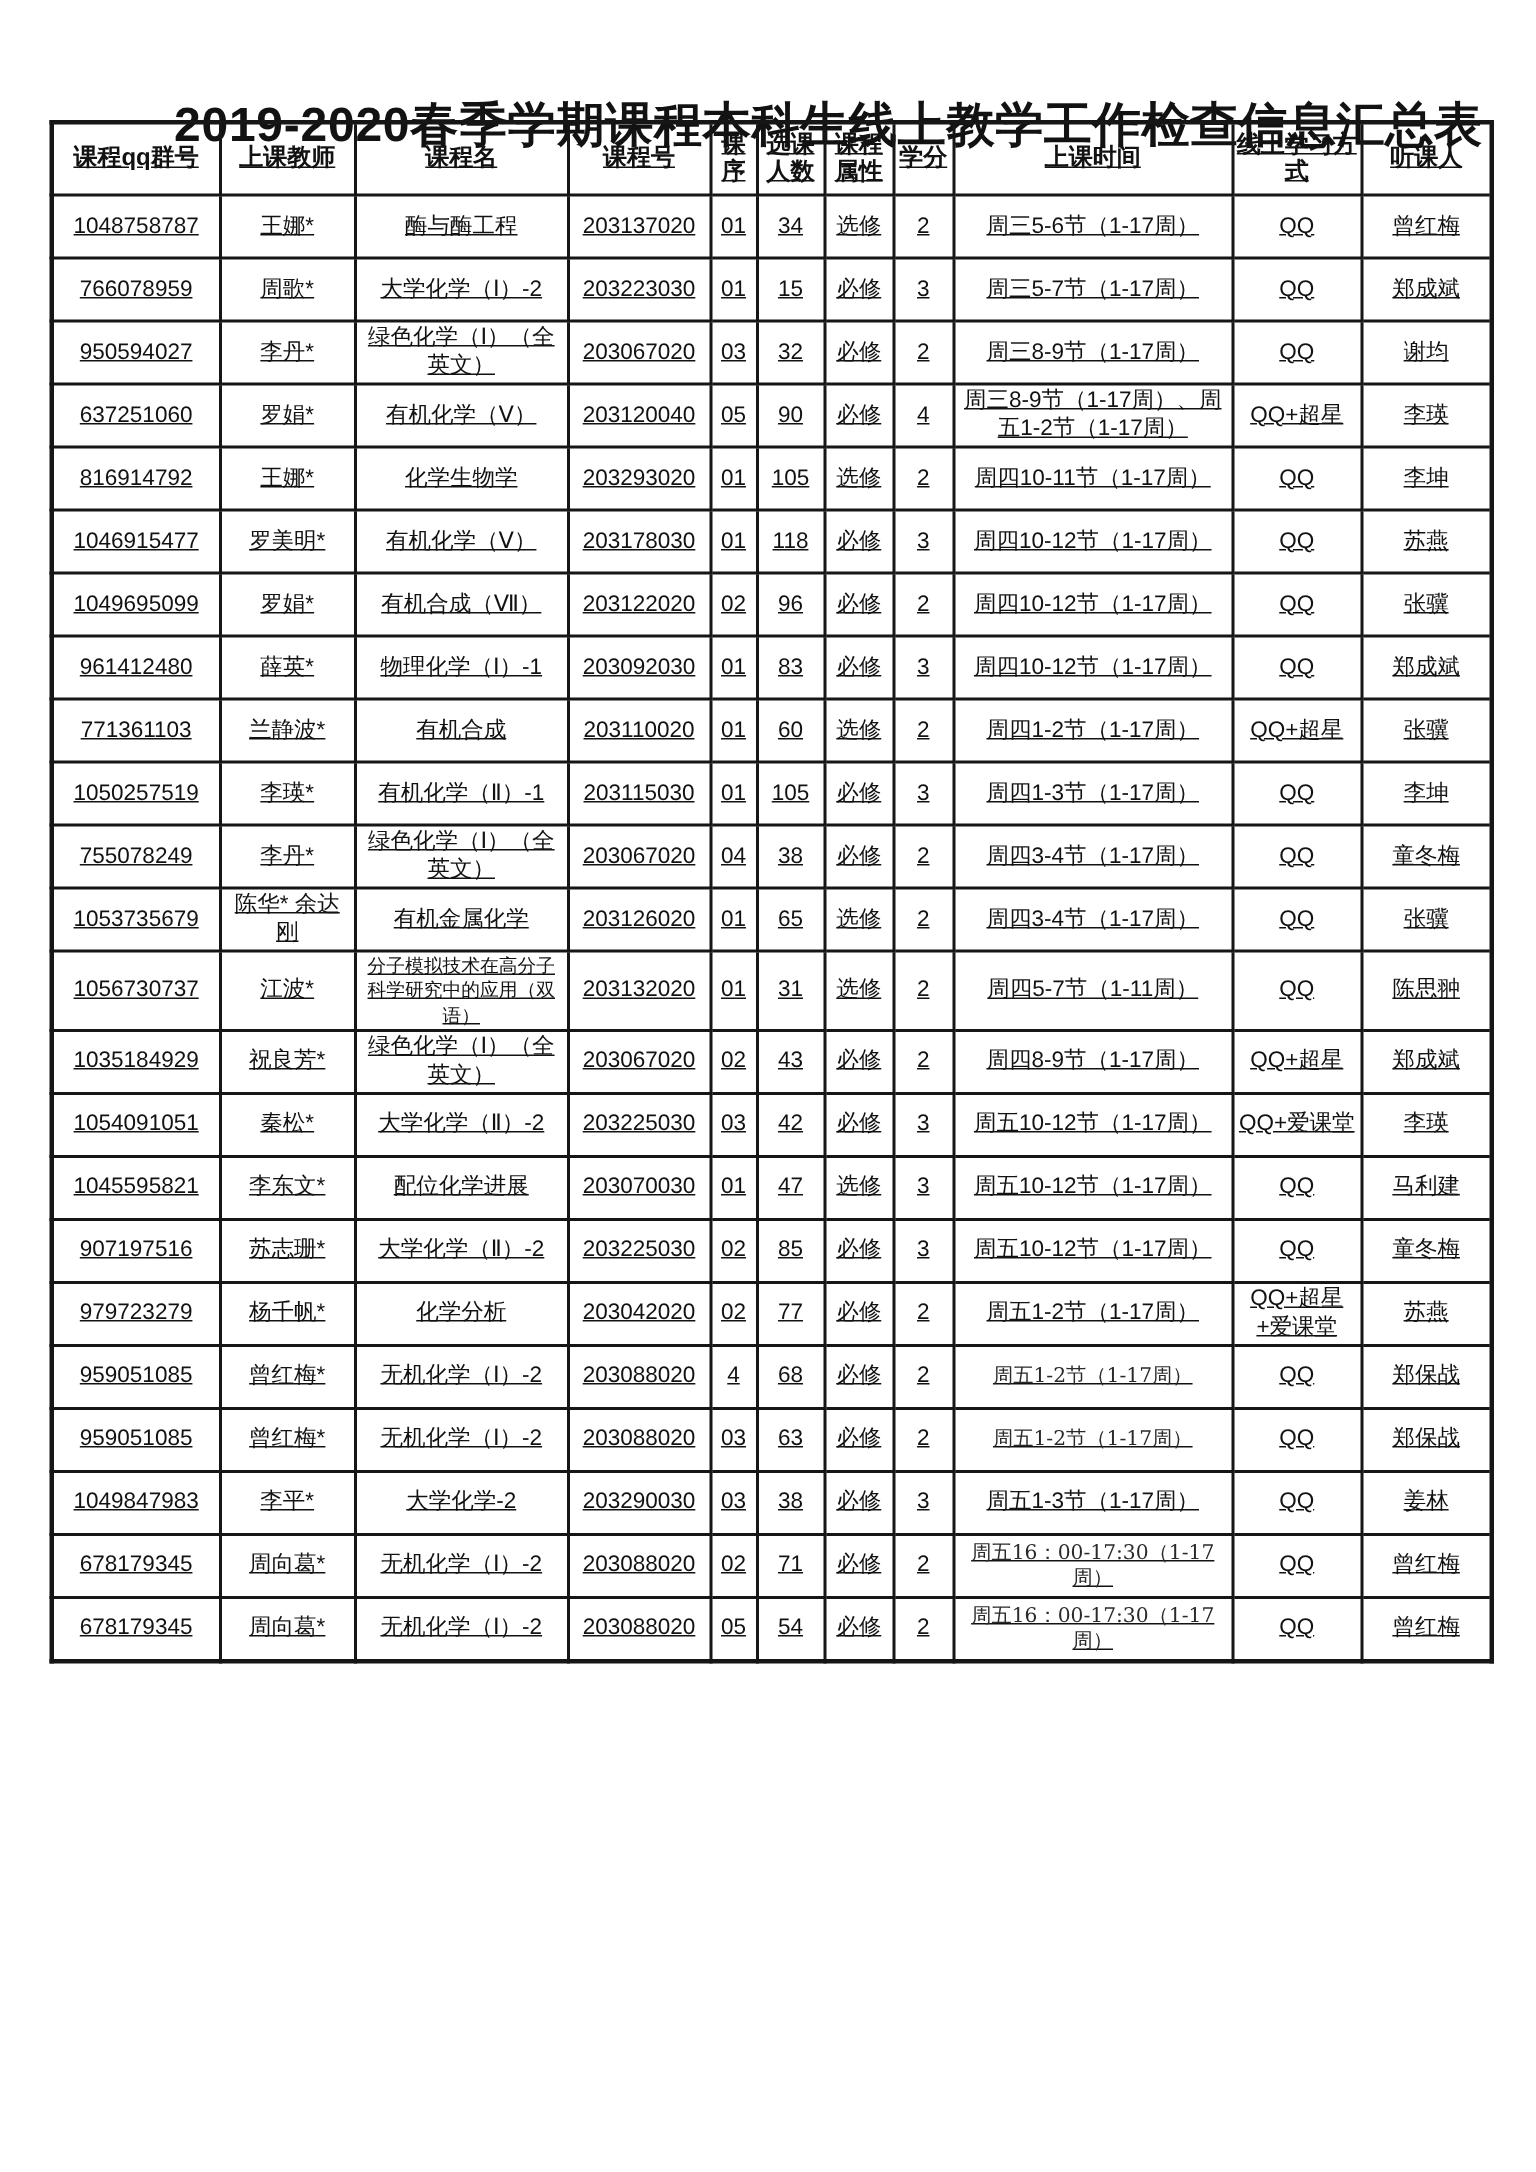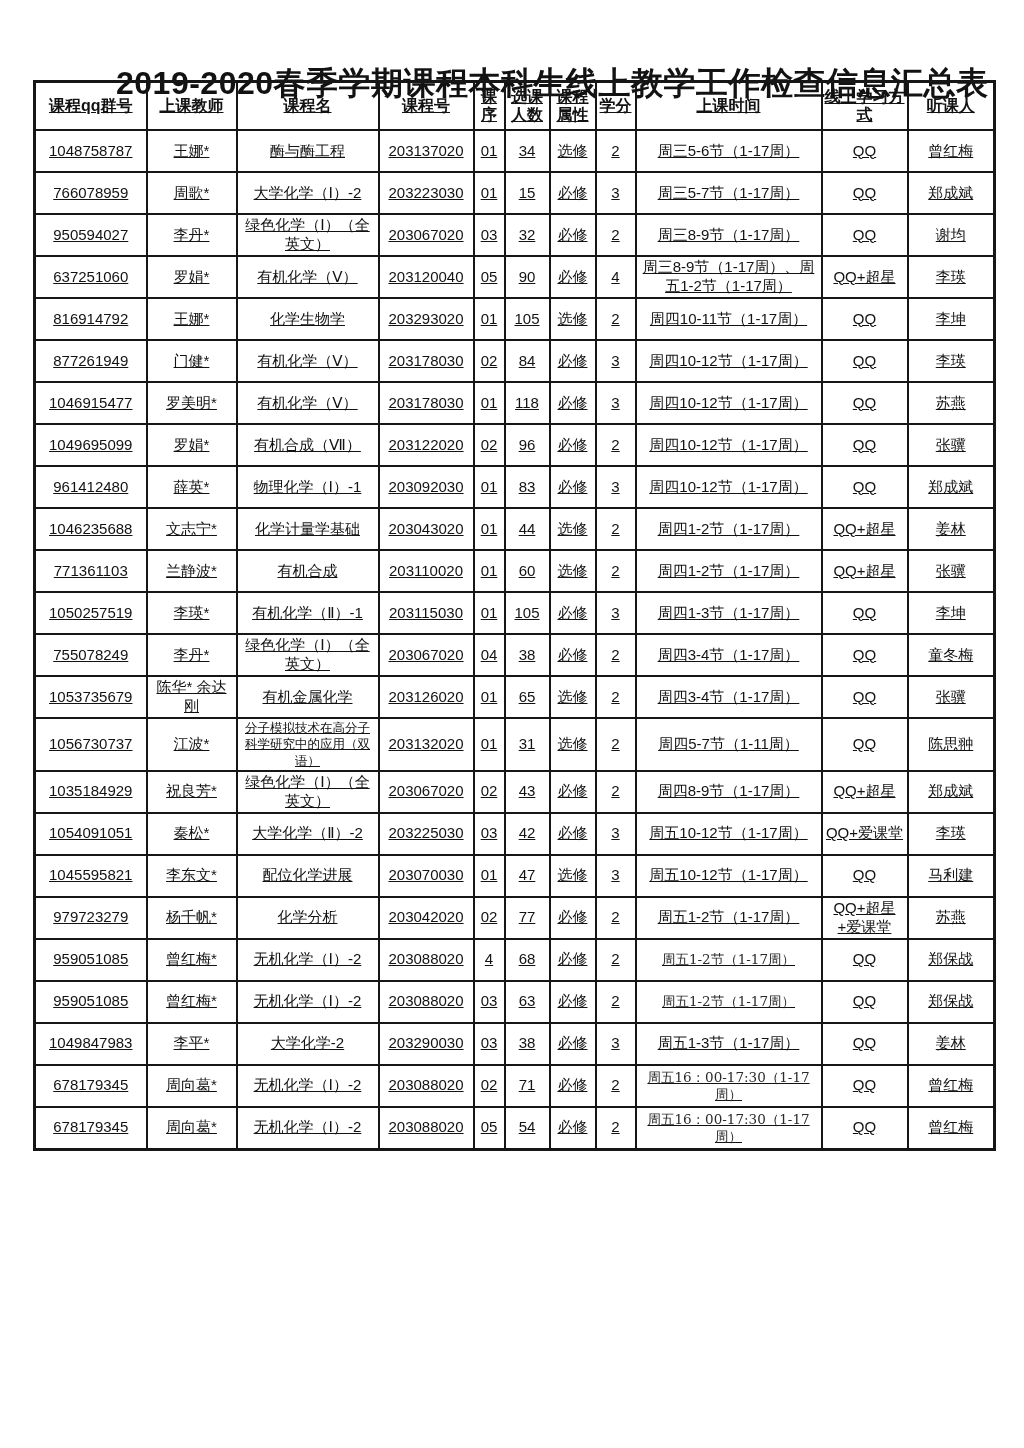--- a/index.html
+++ b/index.html
@@ -170,33 +170,20 @@
         <td>203293020</td>
         <td>01</td>
         <td>105</td>
         <td>选修</td>
         <td>2</td>
         <td>周四10-11节（1-17周）</td>
         <td>QQ</td>
         <td>李坤</td>
       </tr>
       <tr>
-        <td>877261949</td>
-        <td>门健*</td>
-        <td>有机化学（Ⅴ）</td>
-        <td>203178030</td>
-        <td>02</td>
-        <td>84</td>
-        <td>必修</td>
-        <td>3</td>
-        <td>周四10-12节（1-17周）</td>
-        <td>QQ</td>
-        <td>李瑛</td>
-      </tr>
-      <tr>
         <td>1046915477</td>
         <td>罗美明*</td>
         <td>有机化学（Ⅴ）</td>
         <td>203178030</td>
         <td>01</td>
         <td>118</td>
         <td>必修</td>
         <td>3</td>
         <td>周四10-12节（1-17周）</td>
         <td>QQ</td>
@@ -222,33 +209,20 @@
         <td>203092030</td>
         <td>01</td>
         <td>83</td>
         <td>必修</td>
         <td>3</td>
         <td>周四10-12节（1-17周）</td>
         <td>QQ</td>
         <td>郑成斌</td>
       </tr>
       <tr>
-        <td>1046235688</td>
-        <td>文志宁*</td>
-        <td>化学计量学基础</td>
-        <td>203043020</td>
-        <td>01</td>
-        <td>44</td>
-        <td>选修</td>
-        <td>2</td>
-        <td>周四1-2节（1-17周）</td>
-        <td>QQ+超星</td>
-        <td>姜林</td>
-      </tr>
-      <tr>
         <td>771361103</td>
         <td>兰静波*</td>
         <td>有机合成</td>
         <td>203110020</td>
         <td>01</td>
         <td>60</td>
         <td>选修</td>
         <td>2</td>
         <td>周四1-2节（1-17周）</td>
         <td>QQ+超星</td>
@@ -339,20 +313,33 @@
         <td>203070030</td>
         <td>01</td>
         <td>47</td>
         <td>选修</td>
         <td>3</td>
         <td>周五10-12节（1-17周）</td>
         <td>QQ</td>
         <td>马利建</td>
       </tr>
       <tr>
+        <td>907197516</td>
+        <td>苏志珊*</td>
+        <td>大学化学（Ⅱ）-2</td>
+        <td>203225030</td>
+        <td>02</td>
+        <td>85</td>
+        <td>必修</td>
+        <td>3</td>
+        <td>周五10-12节（1-17周）</td>
+        <td>QQ</td>
+        <td>童冬梅</td>
+      </tr>
+      <tr>
         <td>979723279</td>
         <td>杨千帆*</td>
         <td>化学分析</td>
         <td>203042020</td>
         <td>02</td>
         <td>77</td>
         <td>必修</td>
         <td>2</td>
         <td>周五1-2节（1-17周）</td>
         <td>QQ+超星+爱课堂</td>

